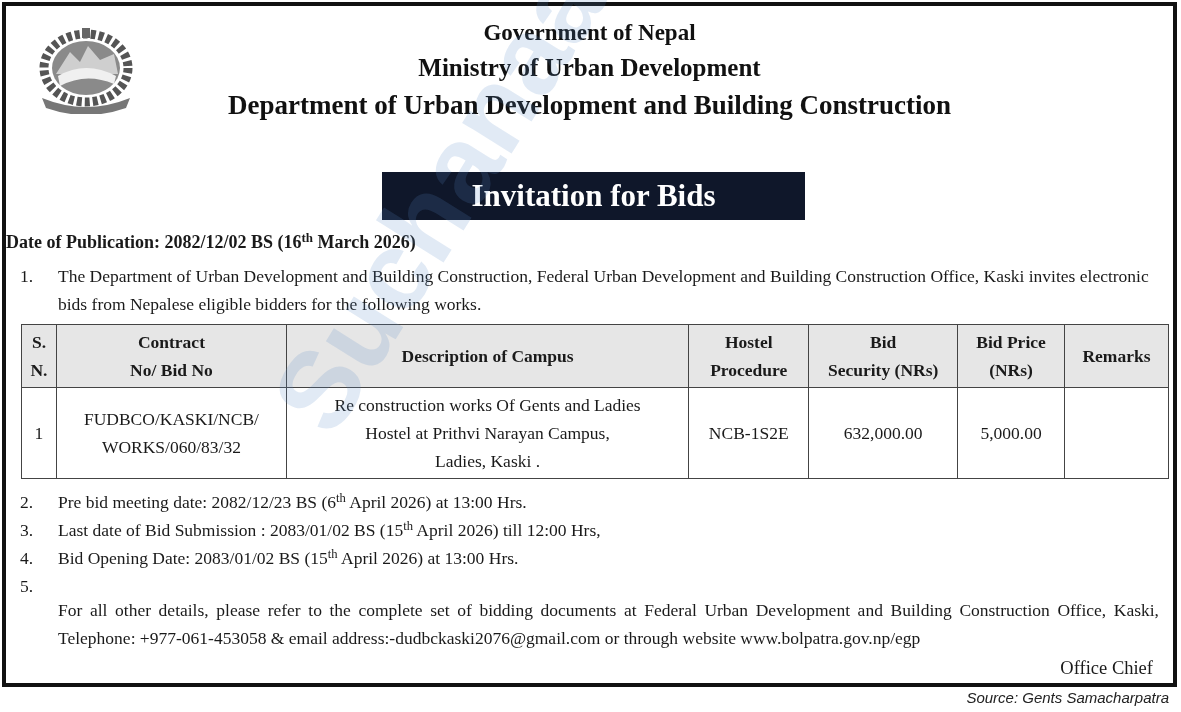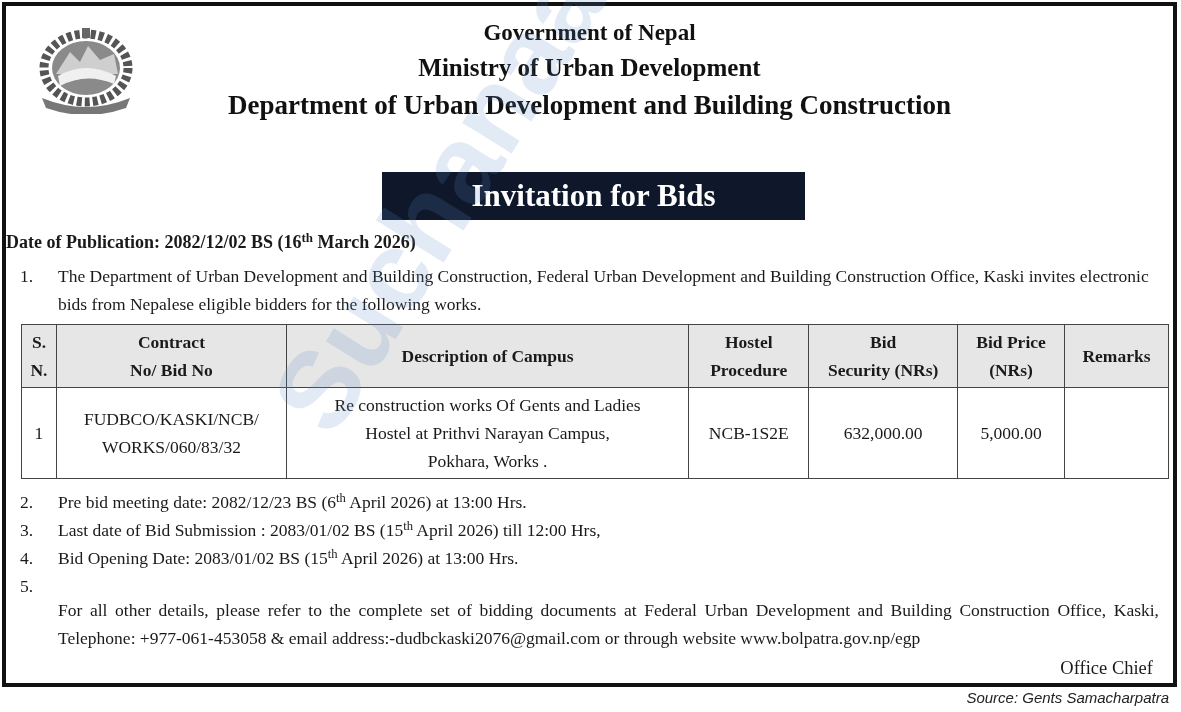--- a/index.html
+++ b/index.html
@@ -115,21 +115,21 @@
         <th><span>Hostel</span><br><span>Procedure</span></th>
         <th><span>Bid</span><br><span>Security (NRs)</span></th>
         <th><span>Bid Price</span><br><span>(NRs)</span></th>
         <th>Remarks</th>
       </tr>
     </thead>
     <tbody>
       <tr>
         <td>1</td>
         <td><span>FUDBCO/KASKI/NCB/</span><br><span>WORKS/060/83/32</span></td>
-        <td><span>Re construction works Of Gents and Ladies</span><br><span>Hostel at Prithvi Narayan Campus,</span><br><span>Pokhara, Works .</span></td>
+        <td><span>Re construction works Of Gents and Ladies</span><br><span>Hostel at Prithvi Narayan Campus,</span><br><span>Ladies, Kaski .</span></td>
         <td>NCB-1S2E</td>
         <td>632,000.00</td>
         <td>5,000.00</td>
         <td></td>
       </tr>
     </tbody>
   </table>
 
   <div class="para p2">
     <span class="num">2.</span>

